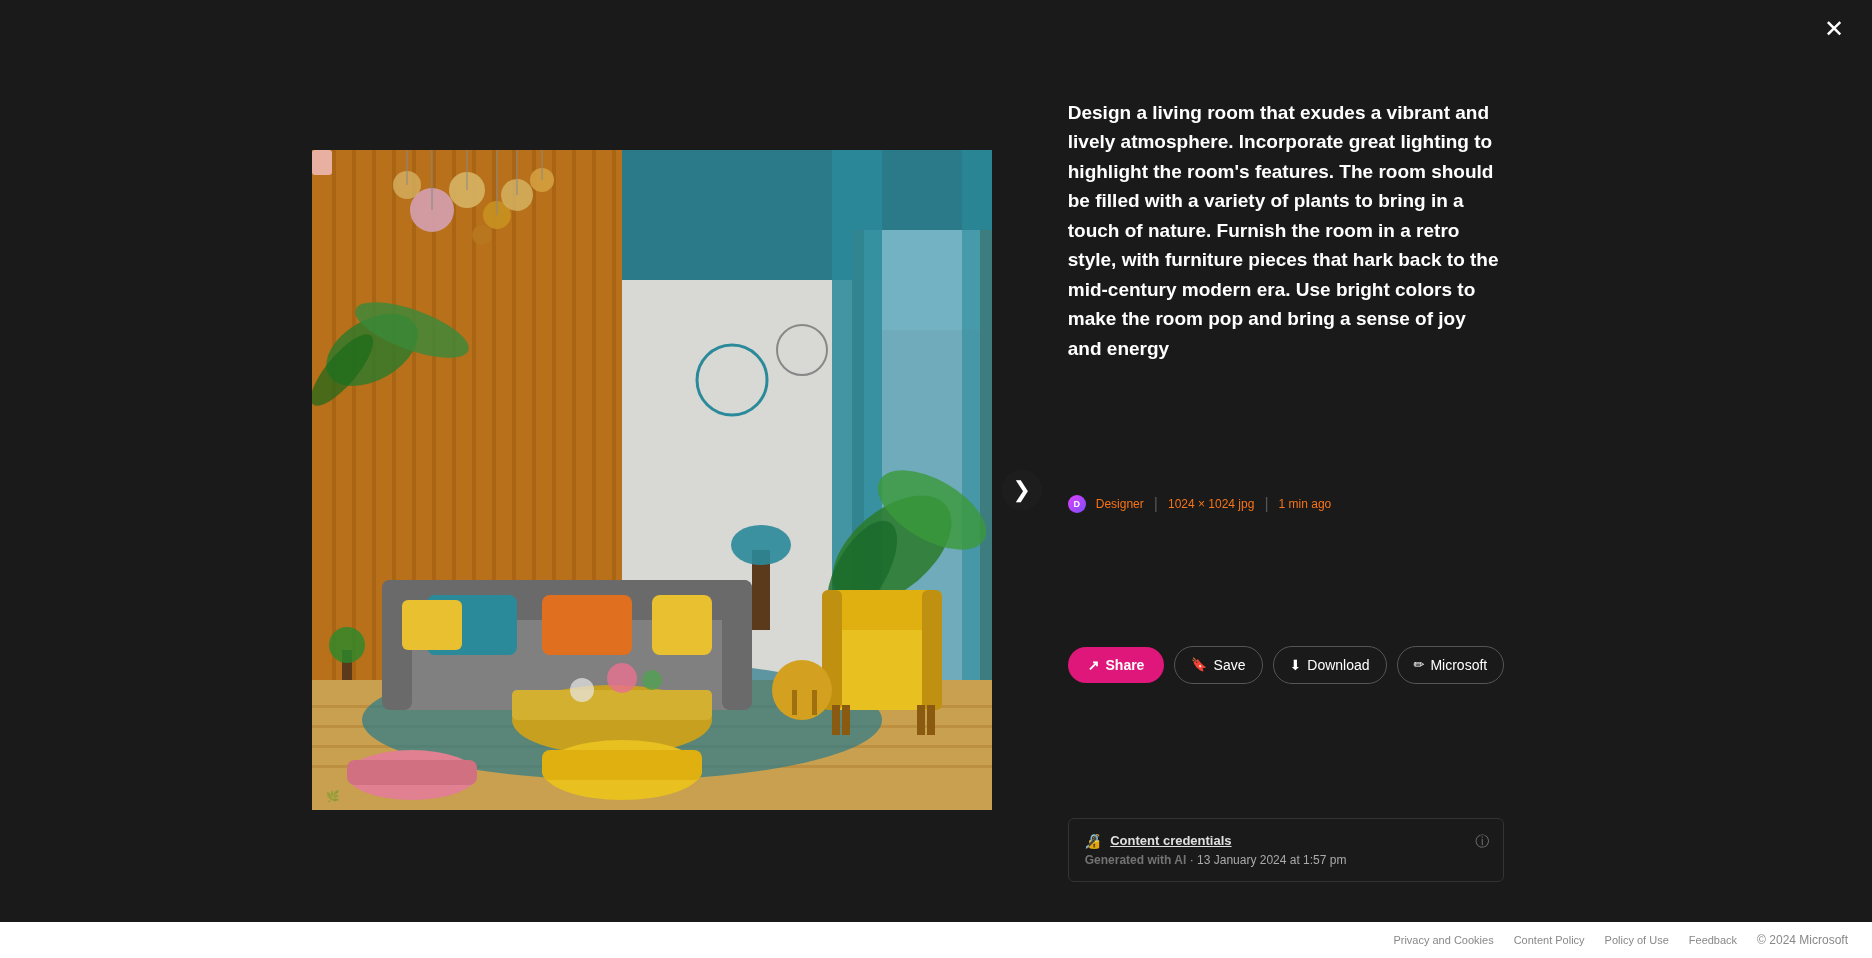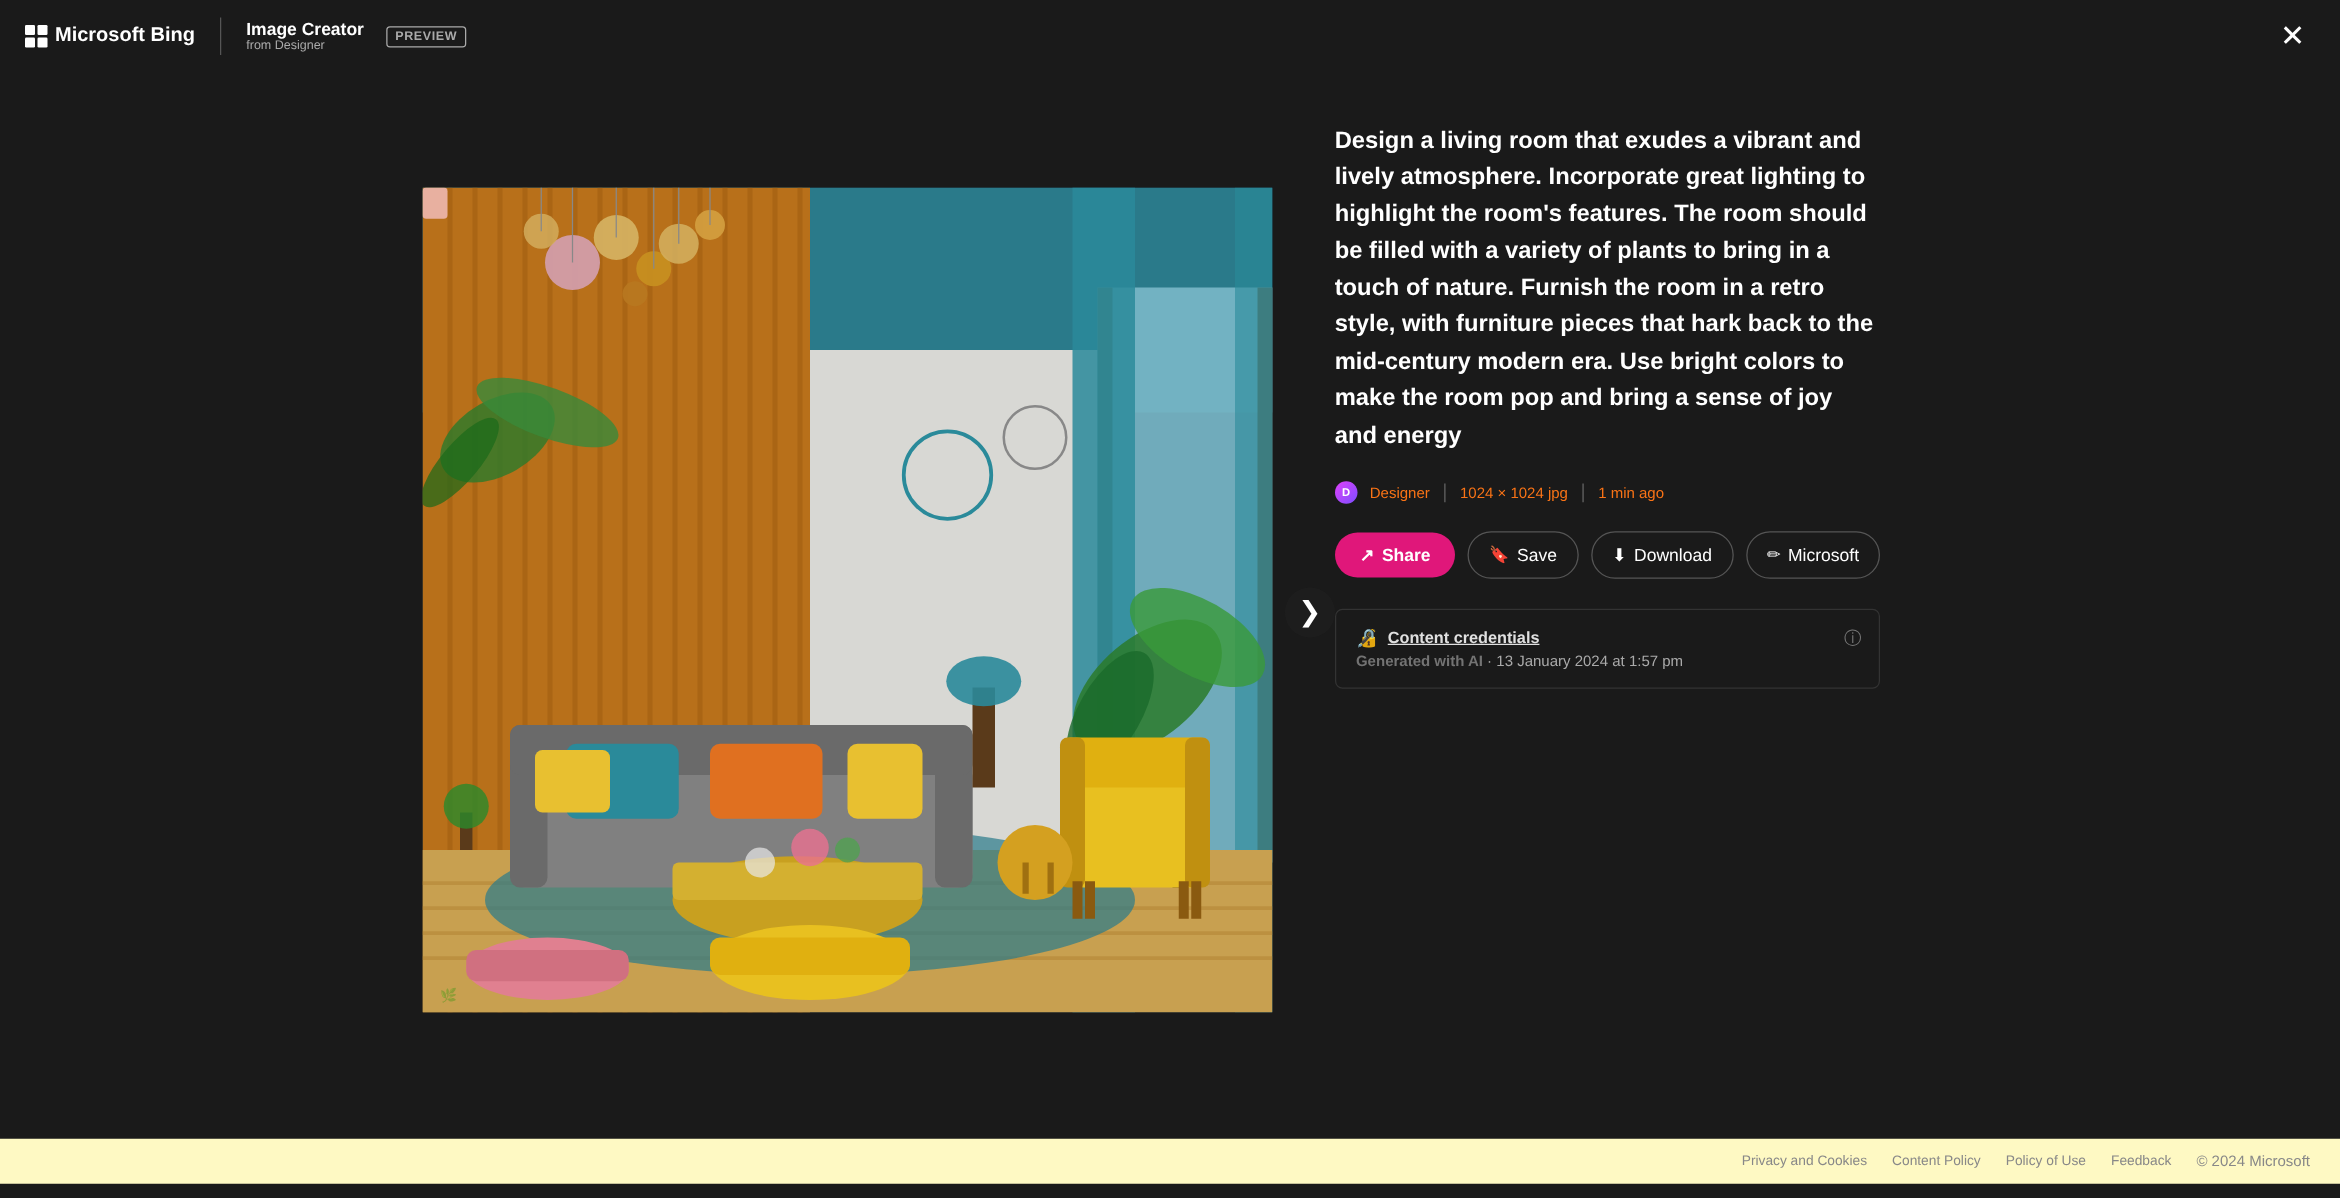--- a/index.html
+++ b/index.html
@@ -159,25 +159,25 @@
       border-radius: 50%;
       cursor: pointer;
       display: flex;
       align-items: center;
       justify-content: center;
     }
 
     
     .right-panel {
       flex: 0 0 480px;
-      padding: 40px 50px;
+      padding: 40px 76px;
       height: 100%;
       display: flex;
       flex-direction: column;
-      justify-content: flex-start;
+      justify-content: space-between;
     }
 
     .prompt-text {
       font-size: 19px;
       font-weight: 700;
       line-height: 1.55;
       color: #ffffff;
       margin-bottom: 22px;
     }
 
@@ -282,25 +282,25 @@
       color: #aaa;
     }
 
     .credentials-detail strong {
       color: #737373;
     }
 
     
     .footer {
       position: absolute;
-      bottom: 11px;
+      bottom: 0;
       left: 0;
       right: 0;
       height: 36px;
-      background: #fef9c3;
+      background: #ffffff;
       display: flex;
       align-items: center;
       justify-content: flex-end;
       padding: 0 24px;
       gap: 20px;
     }
 
     .footer-link {
       font-size: 11px;
       color: #888;
@@ -312,37 +312,20 @@
       font-size: 12px;
       color: #888;
       text-align: right;
     }
 
   </style>
 </head>
 <body>
 
 <header class="header">
-  <div class="header-brand">
-    <div class="bing-logo">
-      <div class="bing-grid">
-        <div class="bing-grid-cell"></div>
-        <div class="bing-grid-cell"></div>
-        <div class="bing-grid-cell"></div>
-        <div class="bing-grid-cell"></div>
-      </div>
-      <span class="bing-text">Microsoft Bing</span>
-    </div>
-    <div class="divider-v"></div>
-    <div class="brand-name">
-      <span class="brand-name-main">Image Creator</span>
-      <span class="brand-name-sub">from Designer</span>
-    </div>
-    <span class="preview-badge">PREVIEW</span>
-  </div>
   <button class="close-btn">✕</button>
 </header>
 
 <div class="main-content">
 
   <div class="image-section">
     <div class="image-container">
       
       <svg class="room-svg" viewBox="0 0 680 660" xmlns="http://www.w3.org/2000/svg">
 

